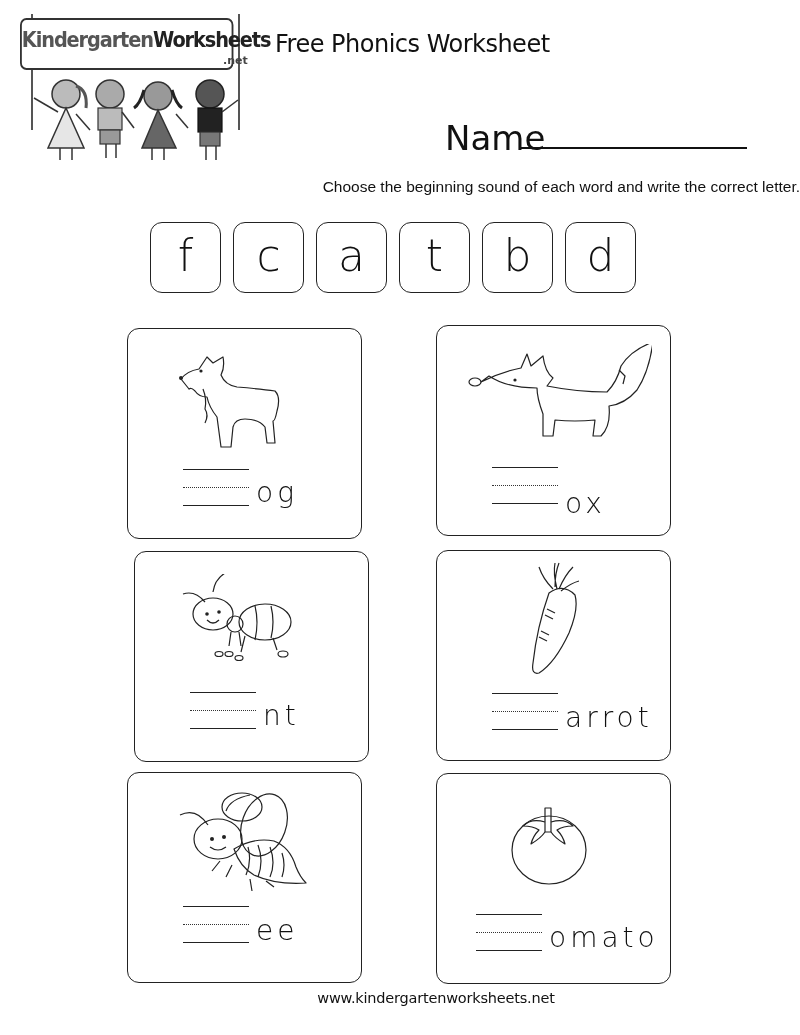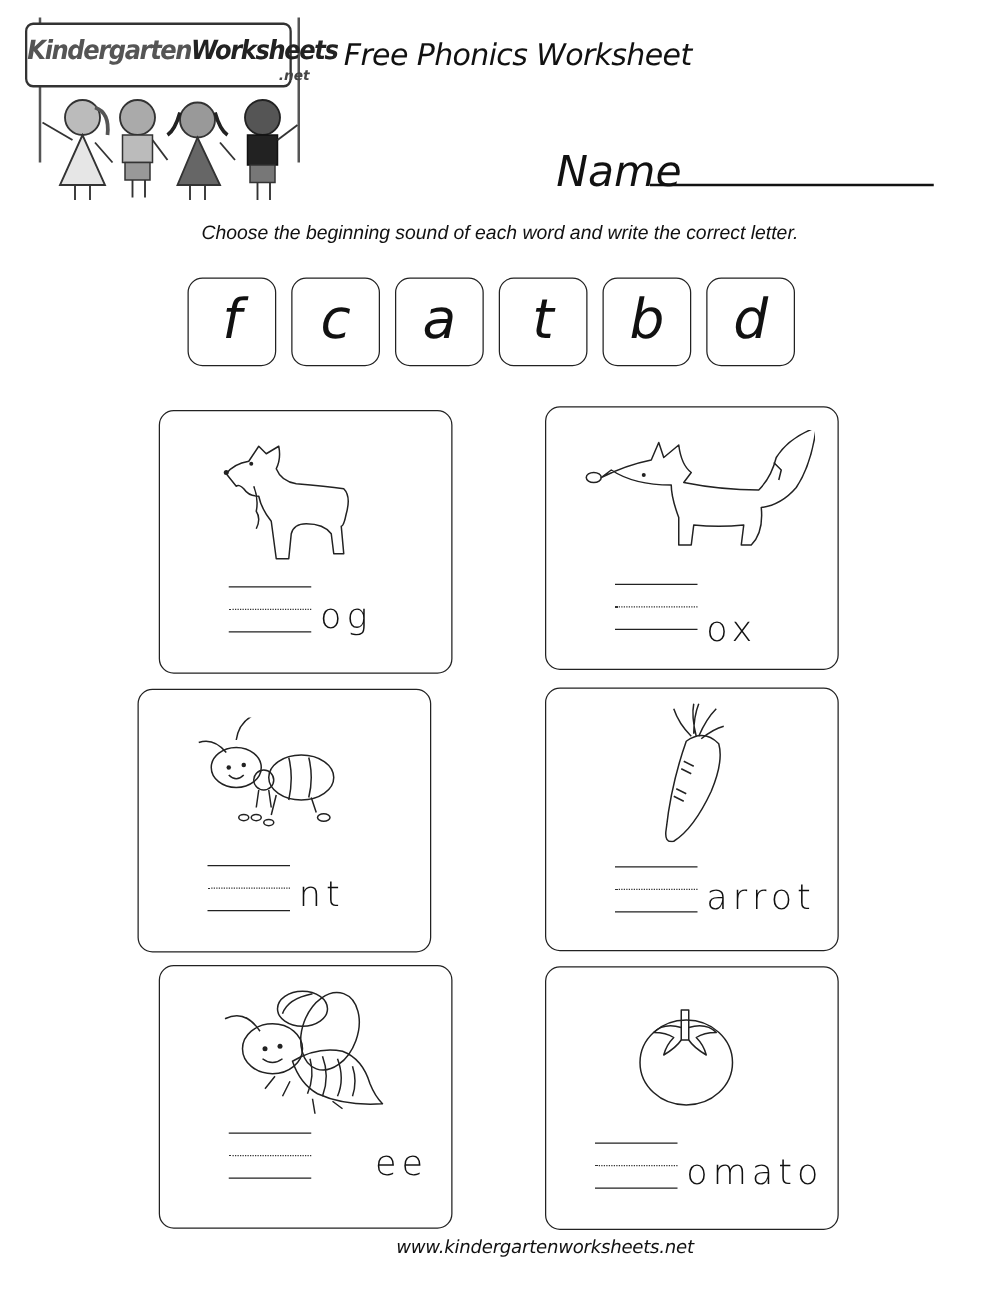--- a/index.html
+++ b/index.html
@@ -1,17 +1,17 @@
 <!DOCTYPE html>
 <html><head>
   <meta charset="utf-8">
   <style>
     html, body { margin: 0; padding: 0; background: #ffffff; }
     body { width: 800px; height: 1035px; position: relative; overflow: hidden; color: #111; }
-    .abs { position: absolute; font-style: italic; }
+    .abs { position: absolute; }
 
     
     .logo { left: 18px; top: 12px; width: 232px; height: 150px; }
     .logo-sign {
       position: absolute; left: 2px; top: 6px; width: 228px; height: 48px;
       border: 2px solid #333; border-radius: 7px; background: #fff;
       font-family: "DejaVu Sans", sans-serif; font-weight: bold; font-size: 21px;
       letter-spacing: -1.2px; line-height: 40px; text-align: center; color: #555;
       transform: scaleX(0.92); transform-origin: left center;
     }
@@ -24,21 +24,21 @@
 
     
     .title {
       left: 275px; top: 30px; font-family: "DejaVu Sans", sans-serif;
       font-size: 24px; letter-spacing: -0.5px; color: #111;
     }
     .name-row { left: 445px; top: 118px; font-family: "DejaVu Sans", sans-serif; font-size: 34px; color: #111; }
     .name-line { left: 520px; top: 147px; width: 227px; height: 0; border-top: 2px solid #111; }
 
     .instructions {
-      left: 0; top: 178px; width: 800px; text-align: center;
+      left: 0; top: 178px; width: 800px; text-align: right;
       font-family: "Liberation Sans", sans-serif; font-size: 15.5px; color: #111;
     }
 
     
     .letter-row { left: 150px; top: 222px; display: flex; gap: 12px; }
     .letter-box {
       width: 71px; height: 71px; border: 1.5px solid #222; border-radius: 12px;
       box-sizing: border-box; display: flex; align-items: center; justify-content: center;
       font-family: "DejaVu Sans", sans-serif; font-weight: 200; font-size: 44px;
       color: #111; line-height: 1; padding-bottom: 4px;
@@ -148,21 +148,21 @@
     <circle cx="48" cy="36" r="1.6" fill="#222"></circle>
   </svg>
   <div class="write-lines" style="left:55px; top:141px;">
     <div class="l1"></div>
       <div class="l2"></div>
       <div class="l3"></div>
   </div>
   <div class="word-end" style="left:128px; top:164px;">ox</div>
 </div>
 
-<div class="card" style="left:110px; top:551px;">
+<div class="card" style="left:134px; top:551px;">
   <svg class="pic" style="left:38px; top:22px;" width="125" height="90" viewBox="0 0 125 90">
     <g fill="none" stroke="#222" stroke-width="1.2">
       <path d="M10 20 q12 -4 22 8"></path>
       <path d="M40 18 q2 -14 14 -20"></path>
       <ellipse cx="40" cy="40" rx="20" ry="16"></ellipse>
       <ellipse cx="62" cy="50" rx="8" ry="8"></ellipse>
       <ellipse cx="92" cy="48" rx="26" ry="18"></ellipse>
       <path d="M82 32 q4 16 0 34 M98 32 q4 16 0 32"></path>
       <path d="M58 58 l-2 14 M66 58 l2 14 M72 62 l-4 16 M100 64 l4 12"></path>
       <ellipse cx="46" cy="80" rx="4" ry="2.5"></ellipse>
@@ -212,21 +212,21 @@
     </g>
     <circle cx="34" cy="54" r="2" fill="#222"></circle>
     <circle cx="46" cy="52" r="2" fill="#222"></circle>
     <path d="M32 62 q8 6 16 0" fill="none" stroke="#222" stroke-width="1.2"></path>
   </svg>
   <div class="write-lines" style="left:55px; top:133px;">
     <div class="l1"></div>
       <div class="l2"></div>
       <div class="l3"></div>
   </div>
-  <div class="word-end" style="left:128px; top:144px;margin-left:44px;">ee</div>
+  <div class="word-end" style="left:128px; top:144px;">ee</div>
 </div>
 
 <div class="card" style="left:436px; top:773px;">
   <svg class="pic" style="left:70px; top:28px;" width="85" height="85" viewBox="0 0 85 85">
     <g fill="none" stroke="#222" stroke-width="1.2" stroke-linejoin="round">
       <ellipse cx="42" cy="48" rx="37" ry="34"></ellipse>
       <path d="M38 6 l6 0 l0 24 l-6 0 z"></path>
       <path d="M38 20 q-14 -4 -22 4 q10 0 16 4 q-6 6 -8 14 q10 -6 14 -12 M44 20 q14 -4 22 4 q-10 0 -16 4 q6 6 8 14 q-10 -6 -14 -12"></path>
     </g>
   </svg>

